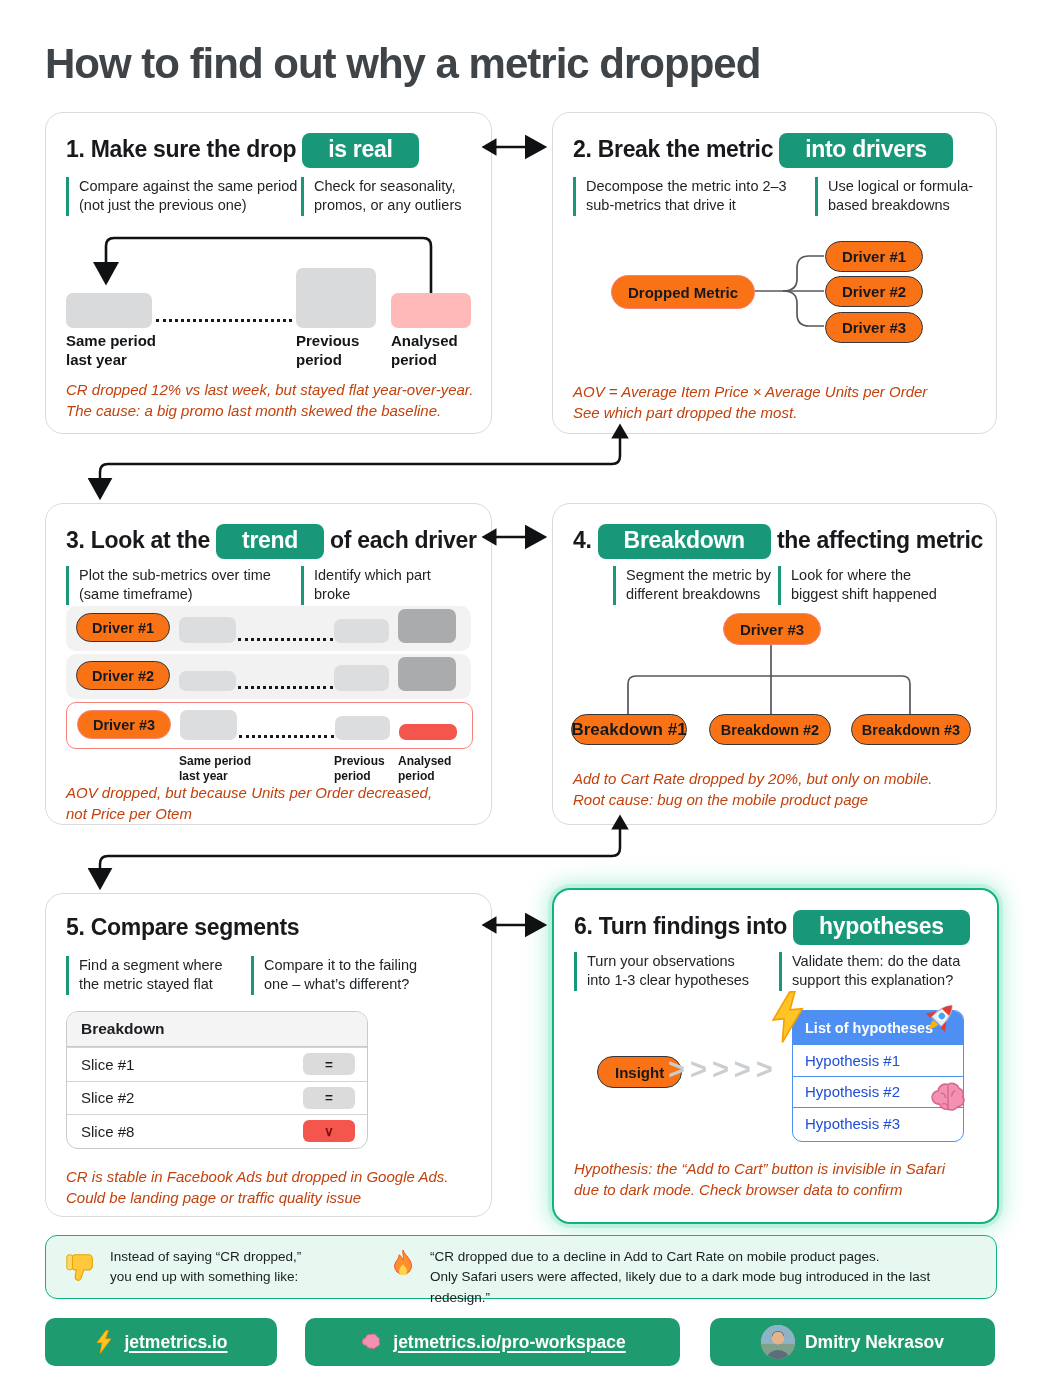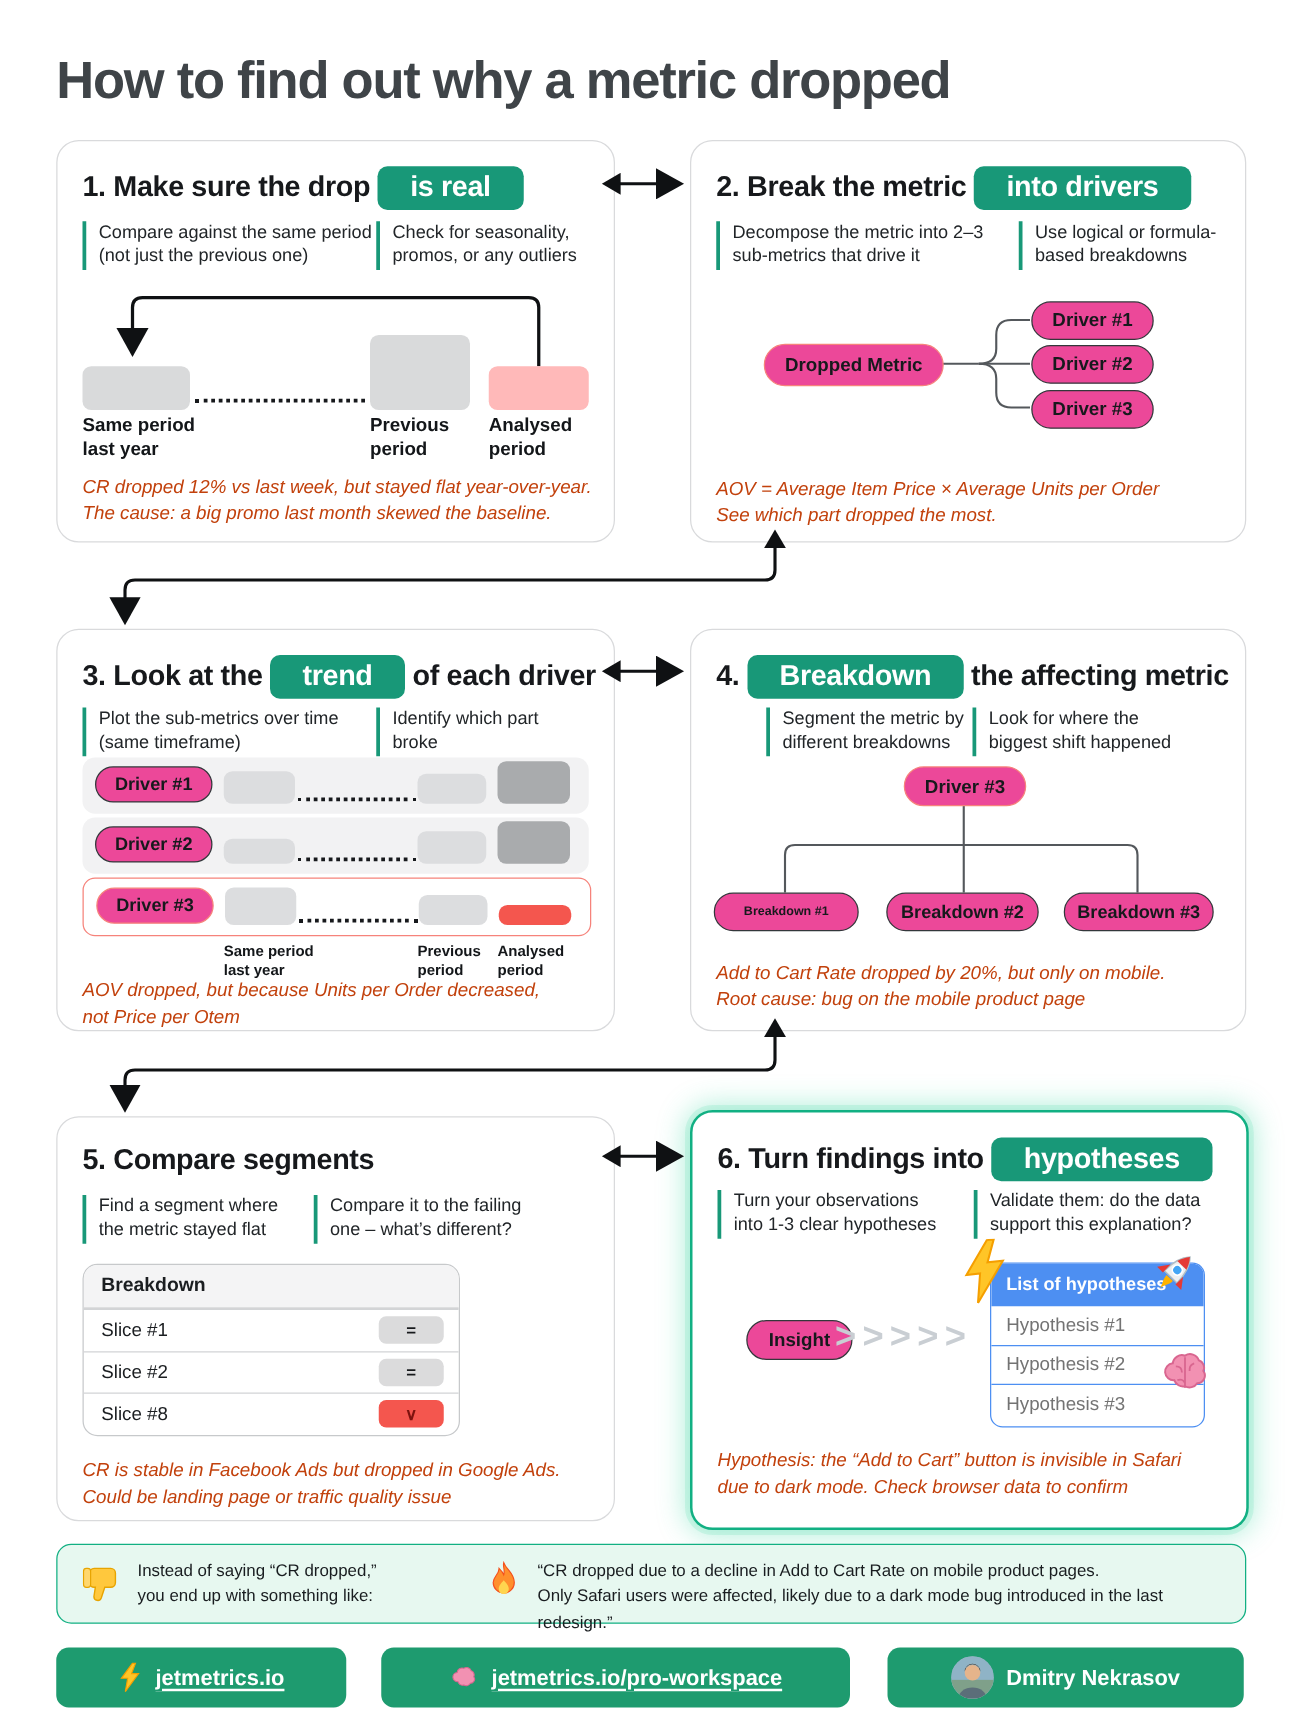--- a/index.html
+++ b/index.html
@@ -12,21 +12,21 @@
              box-shadow:0 0 0 4px rgba(47,213,158,.14),0 0 22px 4px rgba(47,213,158,.38);}
   .h{position:absolute;left:20px;top:20px;font-size:23px;font-weight:700;color:#17191c;
      white-space:nowrap;letter-spacing:-.3px;}
   .h .badge{display:inline-block;background:#189878;color:#fff;border-radius:8px;
             padding:3px 26px 5px;margin:0 2px 0 6px;}
   .h .post{margin-left:4px;text-align:center;}
   .b{position:absolute;border-left:3.5px solid #189878;padding-left:10px;font-size:14.5px;
      line-height:1.34;color:#212528;white-space:pre-line;}
   .cap{position:absolute;left:20px;font-style:italic;font-size:15px;line-height:1.42;
        color:#c2410c;white-space:pre-line;}
-  .pill{position:absolute;display:flex;align-items:center;justify-content:center;background:#ec4899;
+  .pill{position:absolute;display:flex;align-items:center;justify-content:center;background:#f97316;
         border:1.8px solid #33373b;border-radius:999px;font-weight:700;font-size:15px;
         color:#17191c;white-space:nowrap;}
   .pill.red{border-color:#f6837b;}
   .gbar{position:absolute;background:#d9dadb;border-radius:7px;}
   .pink{background:#ffb9b9;}
   .dark{background:#a9abad;}
   .redb{background:#f4564e;}
   .dots{position:absolute;height:0;border-top:3.4px dotted #17191c;}
   .blabel{position:absolute;font-weight:700;font-size:15px;line-height:1.25;color:#131619;
           white-space:pre-line;}
@@ -43,21 +43,21 @@
          padding:0 12px 0 14px;font-size:15px;border-top:1px solid #d2d4d6;}
   .seg-r:first-of-type{border-top:none;}
   .tbadge{width:52px;height:22px;border-radius:6px;background:#dbdbdc;color:#17191c;
           display:flex;align-items:center;justify-content:center;font-weight:700;font-size:13.5px;}
   .tbadge.drop{background:#f4564e;color:#7e120e;}
   .hypo{position:absolute;left:238px;top:120px;width:170px;height:130px;border:1.7px solid #4d8ff2;
         border-radius:10px;background:#fff;overflow:hidden;}
   .hypo-h{height:33px;background:#4d8ff2;color:#fff;font-weight:700;font-size:14.5px;
           display:flex;align-items:center;padding:0 12px;}
   .hypo-r{height:30.5px;display:flex;align-items:center;padding:0 12px;font-size:15px;
-          color:#737373;border-top:1.7px solid #4d8ff2;}
+          color:#1d4ed8;border-top:1.7px solid #4d8ff2;}
   .chev{position:absolute;top:163px;left:114px;display:flex;gap:5px;font-size:29px;
         font-weight:700;color:#c9ced3;}
   .icon{position:absolute;}
   .callout{position:absolute;left:45px;top:1235px;width:950px;height:62px;background:#e7f8f0;
            border:1.7px solid #12b083;border-radius:12px;}
   .ctext{position:absolute;font-size:13.5px;line-height:1.5;color:#191d20;white-space:pre-line;}
   .fbtn{position:absolute;top:1318px;height:48px;background:#1e9b6f;border-radius:10px;
         display:flex;align-items:center;justify-content:center;gap:10px;color:#fff;cursor:pointer;}
   .fbtn .lbl{font-weight:700;font-size:17.5px;}
   .fbtn .lbl.u{text-decoration:underline;text-underline-offset:3px;text-decoration-thickness:1.5px;}
@@ -179,21 +179,21 @@
 different breakdowns</div>
     <div class="b" style="left:225px;top:62px;width:195px;">Look for where the
 biggest shift happened</div>
 
     <svg class="csvg" width="443" height="320">
       <path d="M218 140 V210" fill="none" stroke="#54585c" stroke-width="1.7"></path>
       <path d="M75 210 V180 Q75 172 83 172 H349 Q357 172 357 180 V210" fill="none" stroke="#54585c" stroke-width="1.7"></path>
     </svg>
 
     <div class="pill red" style="left:170px;top:109px;width:96px;height:30px;">Driver #3</div>
-    <div class="pill" style="left:18px;top:210px;width:114px;height:29px;font-size:10px;">Breakdown #1</div>
+    <div class="pill" style="left:18px;top:210px;width:114px;height:29px;font-size:17px;">Breakdown #1</div>
     <div class="pill" style="left:156px;top:210px;width:120px;height:29px;font-size:14.5px;">Breakdown #2</div>
     <div class="pill" style="left:298px;top:210px;width:118px;height:29px;font-size:14.5px;">Breakdown #3</div>
 
     <div class="cap" style="top:264px;width:405px;">Add to Cart Rate dropped by 20%, but only on mobile.
 Root cause: bug on the mobile product page</div>
   </div>
 
   <div class="card" style="left:45px;top:893px;width:445px;height:322px;">
     <div class="h">
       <span>5. Compare segments</span>

